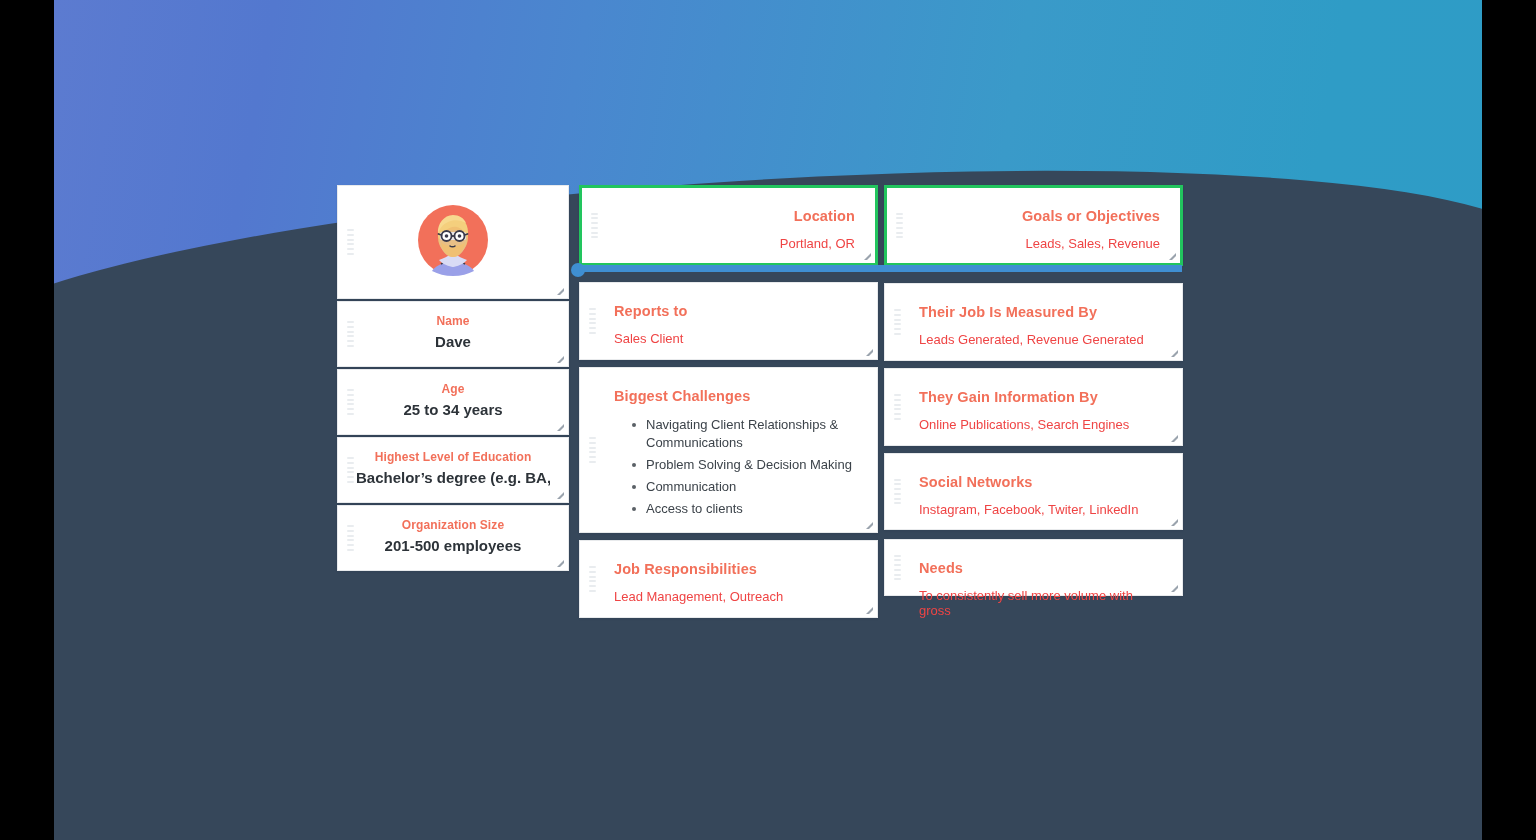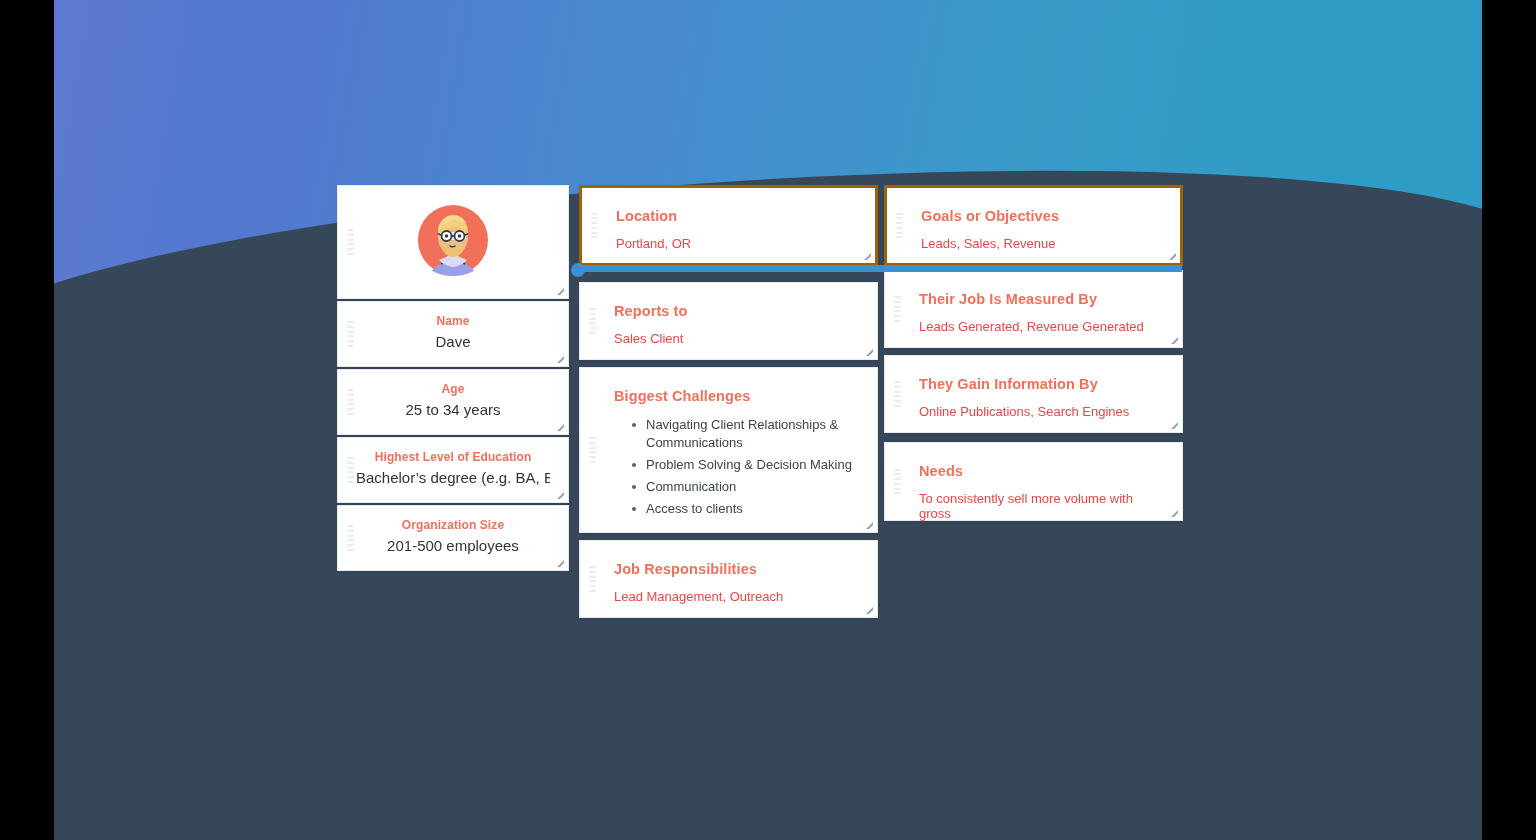--- a/index.html
+++ b/index.html
@@ -33,21 +33,21 @@
   .col{display:flex;flex-direction:column;}
   .col-left{width:232px;margin-right:10px;}
   .col-mid{width:299px;margin-right:6px;}
   .col-right{width:299px;}
 
   .card{
     position:relative;background:#fff;box-sizing:border-box;
     border:1px solid #e8eaec;
     box-shadow:0 1px 2px rgba(20,30,45,.10);
   }
-  .card.sel{border:3px solid #a16207;}
+  .card.sel{border:3px solid #22c55e;text-align:right;}
   .card + .card{margin-top:2px;}
   .col-mid .card + .card, .col-right .card + .card{margin-top:7px;}
 
   
   .grip{
     position:absolute;left:9px;top:50%;transform:translateY(-50%);
     width:7px;height:26px;display:flex;flex-direction:column;
     justify-content:space-between;
   }
   .grip i{display:block;height:2px;width:7px;background:#e9ecef;border-radius:1px;}
@@ -62,21 +62,21 @@
     content:"";position:absolute;right:0;bottom:0;width:0;height:0;
     border-left:4px solid transparent;border-bottom:4px solid #ffffff;
   }
 
   .ctitle{color:#f2705a;font-weight:700;letter-spacing:.1px;}
   .cval{color:#2d3339;}
 
   
   .col-left .cbody{padding:12px 18px 16px 18px;text-align:center;}
   .col-left .ctitle{font-size:12px;margin:0 0 5px 0;}
-  .col-left .cval{font-size:15px;font-weight:400;white-space:nowrap;overflow:hidden;}
+  .col-left .cval{font-size:15px;font-weight:700;white-space:nowrap;overflow:hidden;}
 
   .avatar-card .cbody{padding:18px 10px 22px 10px;}
   .avatar-wrap{display:flex;justify-content:center;}
 
   
   .col-mid .cbody, .col-right .cbody{padding:20px 20px 18px 34px;}
   .col-mid .ctitle, .col-right .ctitle{font-size:14.5px;margin:0 0 12px 0;}
   .col-mid .cval, .col-right .cval{font-size:13px;color:#ef4444;}
 
   .bullets{margin:4px 0 0 0;padding:0 0 0 18px;list-style:none;}
@@ -299,21 +299,21 @@
             <i></i>
             <i></i>
           </div>
         <div class="cbody">
           <div class="ctitle">Goals or Objectives</div>
           <div class="cval">Leads, Sales, Revenue</div>
         </div>
         <div class="rsz"></div>
       </div>
 
-      <div class="card" style="height:78px;margin-top:4px">
+      <div class="card" style="height:78px;margin-top:17px">
         <div class="grip">
             <i></i>
             <i></i>
             <i></i>
             <i></i>
             <i></i>
             <i></i>
           </div>
         <div class="cbody">
           <div class="ctitle">Their Job Is Measured By</div>
@@ -331,22 +331,37 @@
             <i></i>
             <i></i>
           </div>
         <div class="cbody">
           <div class="ctitle">They Gain Information By</div>
           <div class="cval">Online Publications, Search Engines</div>
         </div>
         <div class="rsz"></div>
       </div>
 
-
-      <div class="card" style="height:79px;margin-top:9px">
+      <div class="card" style="height:77px">
+        <div class="grip">
+            <i></i>
+            <i></i>
+            <i></i>
+            <i></i>
+            <i></i>
+            <i></i>
+          </div>
+        <div class="cbody">
+          <div class="ctitle">Social Networks</div>
+          <div class="cval">Instagram, Facebook, Twiter, LinkedIn</div>
+        </div>
+        <div class="rsz"></div>
+      </div>
+
+      <div class="card" style="height:57px;margin-top:9px">
         <div class="grip">
             <i></i>
             <i></i>
             <i></i>
             <i></i>
             <i></i>
             <i></i>
           </div>
         <div class="cbody">
           <div class="ctitle">Needs</div>

